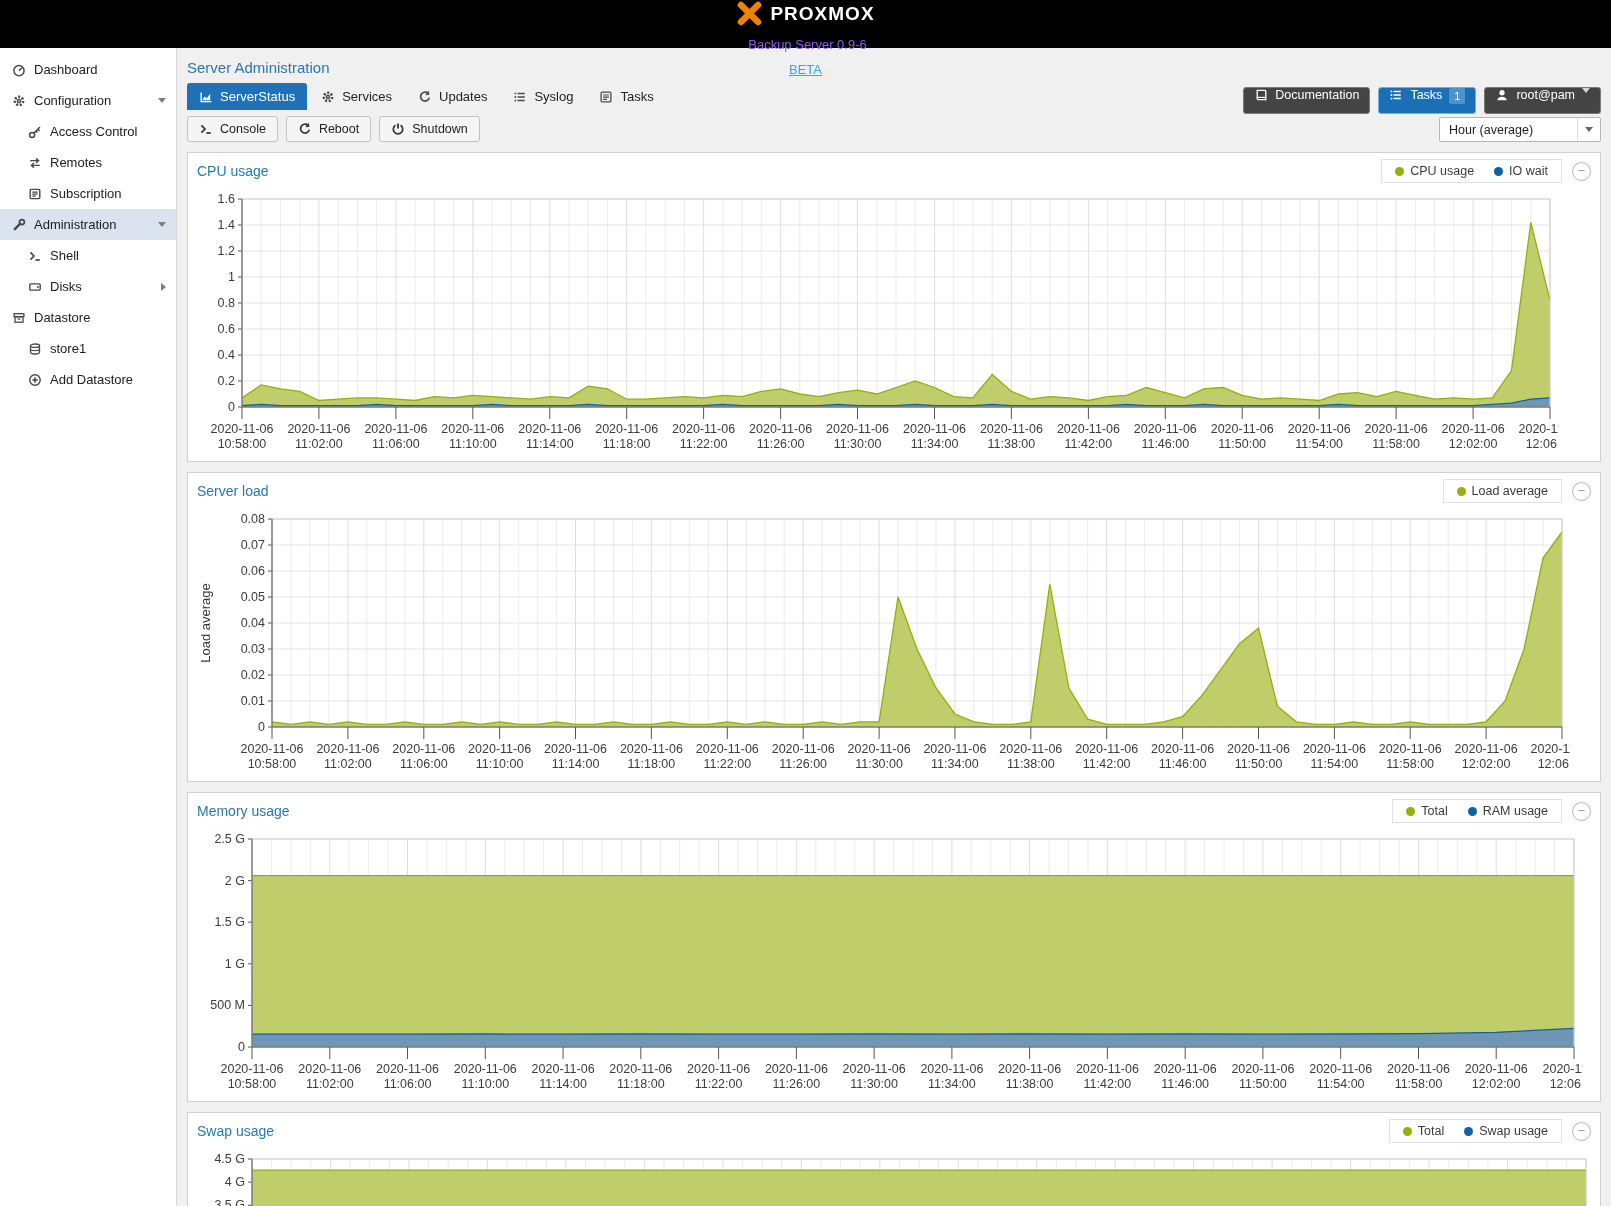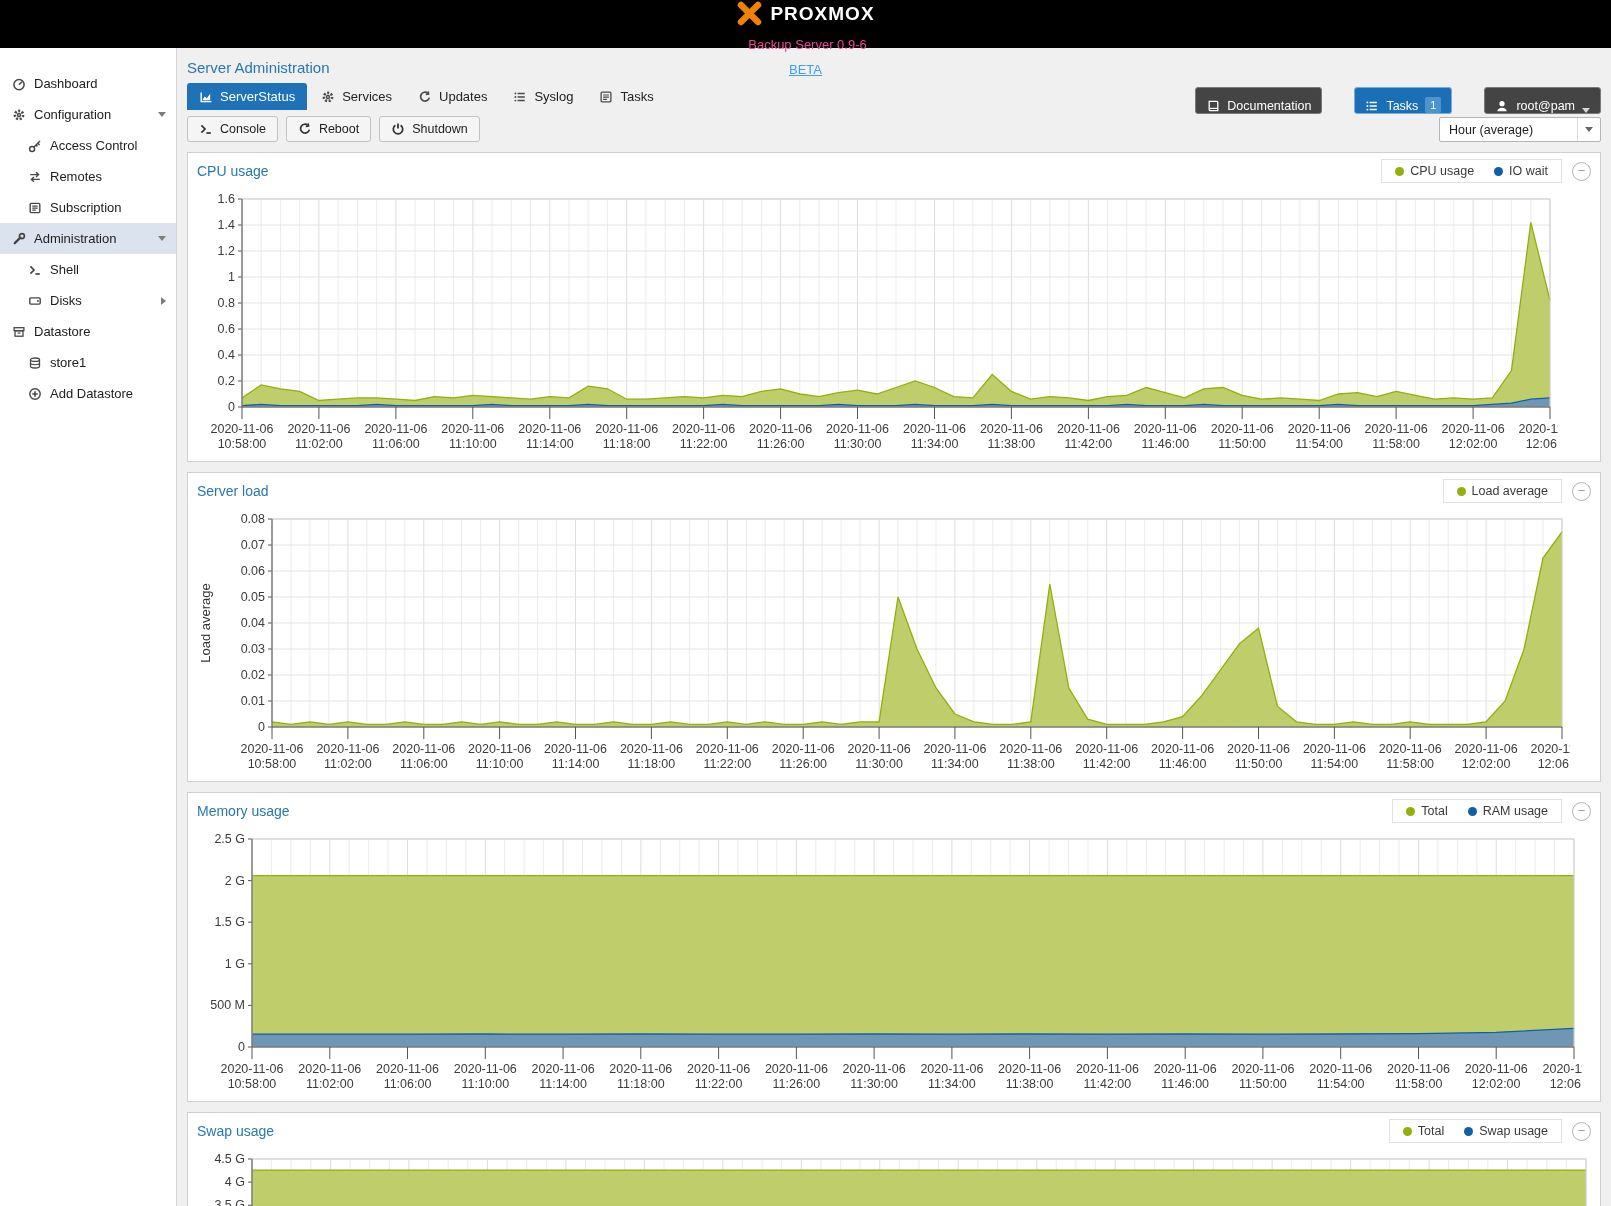--- a/index.html
+++ b/index.html
@@ -5,32 +5,32 @@
   * { box-sizing: border-box; margin:0; padding:0; }
   html,body { width:1611px; height:1206px; overflow:hidden; }
   body {
     font-family:"Liberation Sans","DejaVu Sans",sans-serif;
     font-size:13px; color:#212121; background:#f0f0f0; position:relative;
   }
   
   .topbar { height:48px; background:#000; display:flex; align-items:center; padding:0 10px; gap:10px;flex-direction:column; }
   .brand { display:flex; align-items:center; gap:7px; }
   .brand-text { color:#fff; font-weight:bold; font-size:19px; letter-spacing:1px; }
-  .subtitle { color:#ec4899; font-size:13px; margin-left:4px; }
+  .subtitle { color:#8b5cf6; font-size:13px; margin-left:4px; }
   .beta { color:#41a0e6; text-decoration:underline; font-size:13px; cursor:pointer; }
   .top-actions { margin-left:auto; display:flex; gap:8px; align-items:center; }
-  .tb-btn { display:inline-flex; align-items:flex-end; gap:7px; background:#444; border:1px solid #7a7a7a;
+  .tb-btn { display:inline-flex; align-items:flex-start; gap:7px; background:#444; border:1px solid #7a7a7a;
             color:#fff; padding:0 10px; height:27px; border-radius:3px; font-size:12.5px; cursor:pointer;
-            font-family:inherit;margin-left:24px; }
+            font-family:inherit; }
   .tb-btn.tasks { background:#1b6fb7; border-color:#79add8; }
   .badge { background:#4d94cc; color:#fff; font-size:11px; line-height:16px; padding:0 5px; border-radius:2px; }
   .tb-caret { width:0; height:0; border-left:4px solid transparent; border-right:4px solid transparent; border-top:5px solid #d6d6d6; }
   
   .layout { display:flex; height:1158px; }
-  .sidebar { width:177px; background:#fff; border-right:1px solid #d8d8d8; padding-top:20px; flex:none; }
+  .sidebar { width:177px; background:#fff; border-right:1px solid #d8d8d8; padding-top:6px; flex:none; }
   .side-item { display:flex; align-items:center; height:31px; padding-left:12px; gap:8px; cursor:pointer; color:#202020; }
   .side-item.lvl1 { padding-left:28px; }
   .side-item.selected { background:#dbe4ee; }
   .side-item .icon { color:#474747; }
   .caret-d { width:0; height:0; border-left:4px solid transparent; border-right:4px solid transparent; border-top:5px solid #7d7d7d; margin-left:auto; margin-right:10px; }
   .caret-r { width:0; height:0; border-top:4px solid transparent; border-bottom:4px solid transparent; border-left:5px solid #7d7d7d; margin-left:auto; margin-right:10px; }
   .content { flex:1; position:relative; }
   .content-inner { padding:0 58px 0 10px; }
   .page-title { color:#2878b0; font-size:15px; padding:11px 0 7px 0; }
   

